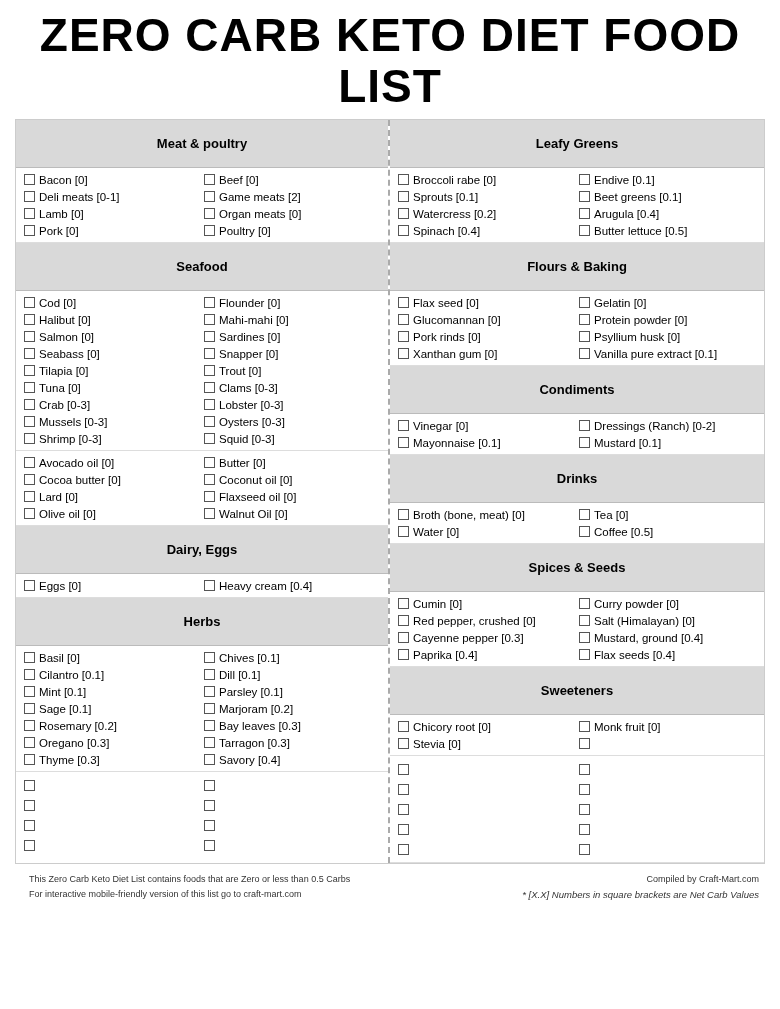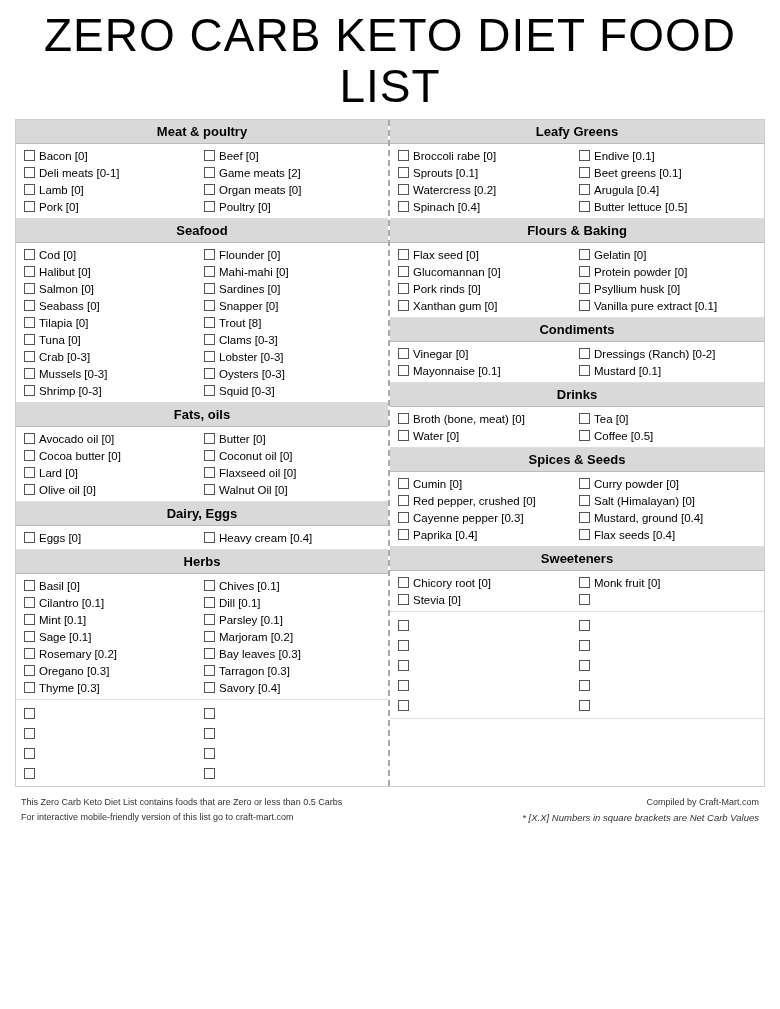--- a/index.html
+++ b/index.html
@@ -5,40 +5,40 @@
     * { box-sizing: border-box; margin: 0; padding: 0; }
     body {
       font-family: Arial, Helvetica, sans-serif;
       background: #fff;
       width: 780px;
       padding: 10px 15px 20px 15px;
     }
     h1 {
       text-align: center;
       font-size: 46px;
-      font-weight: 400;
+      font-weight: 700;
       letter-spacing: 1px;
       margin-bottom: 8px;
       line-height: 1.1;
     }
     .main-grid {
       display: grid;
       grid-template-columns: 1fr 1fr;
       gap: 0;
       border: 1px solid #ccc;
     }
     .left-col {
       border-right: 2px dashed #aaa;
     }
     .section-header {
       background: #d9d9d9;
       text-align: center;
       font-size: 13px;
       font-weight: bold;
-      padding: 4px 2px;
+      padding: 16px 2px;
       border-bottom: 1px solid #bbb;
     }
     .section-body {
       display: grid;
       grid-template-columns: 1fr 1fr;
       padding: 4px 6px;
       border-bottom: 1px solid #ddd;
       gap: 2px 0;
     }
     .item {
@@ -66,20 +66,21 @@
       padding: 8px 6px 0 6px;
       font-size: 9px;
       color: #333;
       text-align: right;
       line-height: 1.6;
     }
     .footer-grid {
       display: grid;
       grid-template-columns: 1fr 1fr;
       gap: 0;
+      margin-left: 8px;
     }
     .blank-row {
       height: 18px;
     }
     .right-note {
       font-size: 9.5px;
       font-style: italic;
     }
   </style>
 </head>
@@ -158,21 +159,21 @@
         <div class="item">
           <span class="checkbox"></span>
           <span>Snapper [0]</span>
         </div>
         <div class="item">
           <span class="checkbox"></span>
           <span>Tilapia [0]</span>
         </div>
         <div class="item">
           <span class="checkbox"></span>
-          <span>Trout [8]</span>
+          <span>Trout [0]</span>
         </div>
         <div class="item">
           <span class="checkbox"></span>
           <span>Tuna [0]</span>
         </div>
         <div class="item">
           <span class="checkbox"></span>
           <span>Clams [0-3]</span>
         </div>
         <div class="item">
@@ -193,21 +194,20 @@
         </div>
         <div class="item">
           <span class="checkbox"></span>
           <span>Shrimp [0-3]</span>
         </div>
         <div class="item">
           <span class="checkbox"></span>
           <span>Squid [0-3]</span>
         </div>
       </div>
-      <div class="section-header">Fats, oils</div>
       <div class="section-body">
         <div class="item">
           <span class="checkbox"></span>
           <span>Avocado oil [0]</span>
         </div>
         <div class="item">
           <span class="checkbox"></span>
           <span>Butter [0]</span>
         </div>
         <div class="item">

